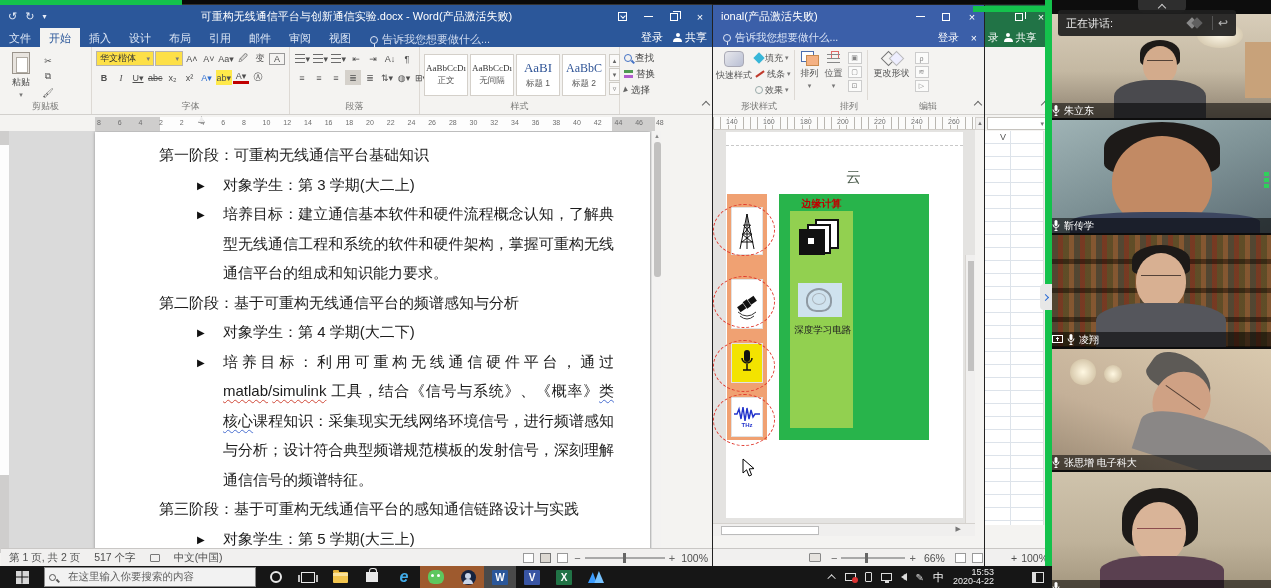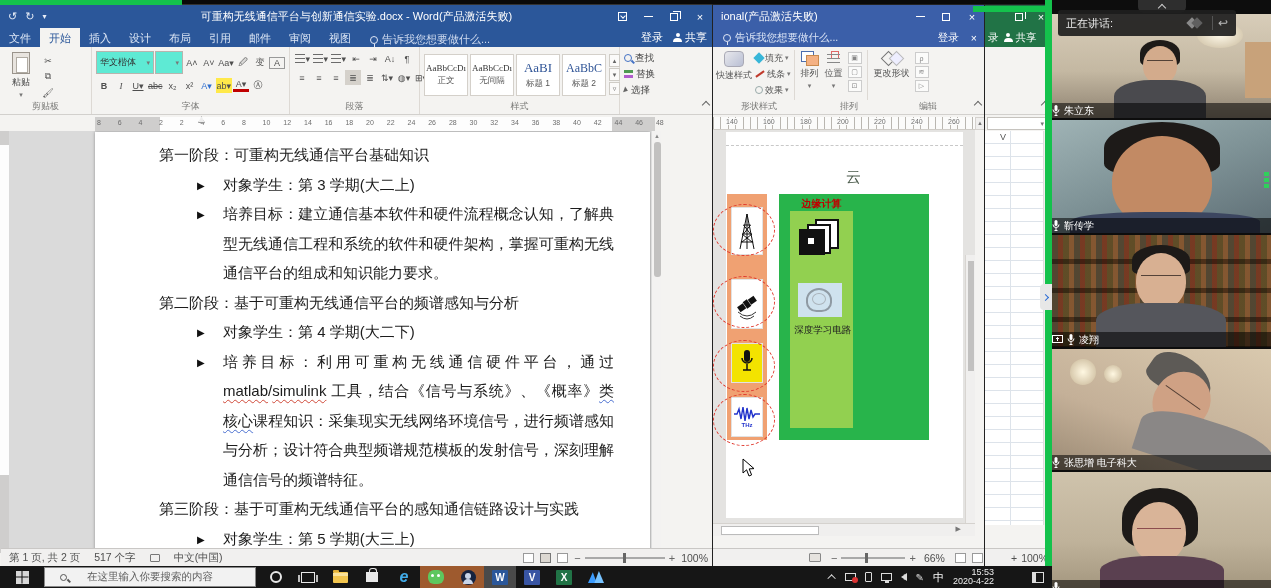--- a/index.html
+++ b/index.html
@@ -34,21 +34,21 @@
   .w-ribbon{position:absolute;left:0;top:42px;width:100%;height:68px;background:#f4f3f1;border-bottom:1px solid #d2d0cd;display:flex;}
   .rg{position:relative;height:100%;border-right:1px solid #ddd9d4;padding:3px 4px 14px;}
   .rg-label{position:absolute;bottom:1px;left:0;right:0;text-align:center;font-size:9px;color:#7a7a78;}
   .mini{display:inline-flex;align-items:center;justify-content:center;min-width:16px;height:15px;font-size:9px;color:#4e4e4e;padding:0 1px;}
   .li-ic{display:inline-block;width:13px;height:10px;background:repeating-linear-gradient(180deg,#6b6b6b 0 1px,transparent 1px 4px);}
   .paste-big{width:34px;display:flex;flex-direction:column;align-items:center;gap:2px;margin-top:2px;}
   .paste-ic{width:18px;height:22px;background:#e8e4df;border:1px solid #9a948c;position:relative;}
   .paste-ic::after{content:"";position:absolute;left:3px;top:4px;width:10px;height:14px;background:#fff;border:1px solid #b0aba3;}
   .paste-lbl{font-size:9px;color:#444;}
   .clip-col{display:flex;flex-direction:column;gap:1px;margin-left:2px;margin-top:3px;}
-  .combo{background:#5eead4;border:1px solid #b8b4ae;font-size:9px;color:#333;display:inline-flex;align-items:center;justify-content:space-between;padding:0 3px;height:23px;}
+  .combo{background:#fde047;border:1px solid #b8b4ae;font-size:9px;color:#333;display:inline-flex;align-items:center;justify-content:space-between;padding:0 3px;height:15px;}
   .car{font-size:7px;color:#777;}
   .fr-row{display:flex;align-items:center;gap:1px;margin-top:1px;}
   .style-card{width:44px;height:42px;background:#fff;border:1px solid #d4d0ca;margin-right:2px;display:flex;flex-direction:column;align-items:center;justify-content:center;gap:2px;}
   .sprev{font-size:9px;color:#333;font-family:"Liberation Serif",serif;}
   .style-card.s2 .sprev{font-size:13px;color:#2f5496;}
   .style-card.s3 .sprev{font-size:12px;color:#2f5496;}
   .sname{font-size:8.5px;color:#555;}
   #style-gallery{display:flex;margin-top:4px;}
   .gal-col{display:flex;flex-direction:column;gap:1px;margin-left:1px;margin-top:4px;}
   .gal-col span{width:11px;height:13px;border:1px solid #cfccc6;background:#fbfaf9;font-size:7px;color:#666;display:flex;align-items:center;justify-content:center;}
@@ -172,21 +172,21 @@
   .sb-corner{position:absolute;left:973px;top:6px;width:79px;height:6px;background:#14c24c;z-index:40;}
   .sb-right{position:absolute;left:1045px;top:0;width:7px;height:588px;background:#14c24c;z-index:40;}
 
   
   #taskbar{position:absolute;left:0;top:566px;width:1052px;height:22px;background:#161616;display:flex;align-items:center;z-index:50;}
   .start-btn{width:44px;height:100%;display:flex;align-items:center;justify-content:center;}
   .win-logo{display:inline-block;width:13px;height:13px;background:conic-gradient(#e3e3e3 0 360deg);clip-path:polygon(0 0,46% 0,46% 46%,0 46%);position:relative;}
   .win-logo{background:#d8d8d8;clip-path:none;}
   .win-logo::before{content:"";position:absolute;inset:0;background:#161616;clip-path:polygon(46% 0,54% 0,54% 100%,46% 100%);}
   .win-logo::after{content:"";position:absolute;inset:0;background:#161616;clip-path:polygon(0 46%,100% 46%,100% 54%,0 54%);}
-  .search-box{width:212px;height:20px;background:#f2f2f2;border:1px solid #888;display:flex;align-items:center;gap:20px;padding-left:15px;font-size:10.5px;color:#5e5e5e;}
+  .search-box{width:212px;height:20px;background:#f2f2f2;border:1px solid #888;display:flex;align-items:center;gap:12px;padding-left:4px;font-size:10.5px;color:#5e5e5e;}
   .search-ic{display:inline-block;width:7px;height:7px;border:1.5px solid #555;border-radius:50%;position:relative;}
   .search-ic::after{content:"";position:absolute;left:5.5px;top:5.5px;width:4px;height:1.5px;background:#555;transform:rotate(45deg);}
   #tb-icons{display:flex;height:100%;margin-left:4px;}
   .tb-slot{width:32px;height:100%;display:flex;align-items:center;justify-content:center;}
   .tb-slot.hl{background:#9e5a2e;}
   .tb-slot.active{background:#4a4a4a;}
   .tb-cortana{width:12px;height:12px;border:2px solid #e8e8e8;border-radius:50%;}
   .tb-taskview{width:14px;height:11px;border:1px solid #e8e8e8;position:relative;}
   .tb-taskview::before{content:"";position:absolute;left:-4px;top:2px;width:2px;height:7px;background:#bdbdbd;}
   .tb-taskview::after{content:"";position:absolute;right:-4px;top:2px;width:2px;height:7px;background:#bdbdbd;}

